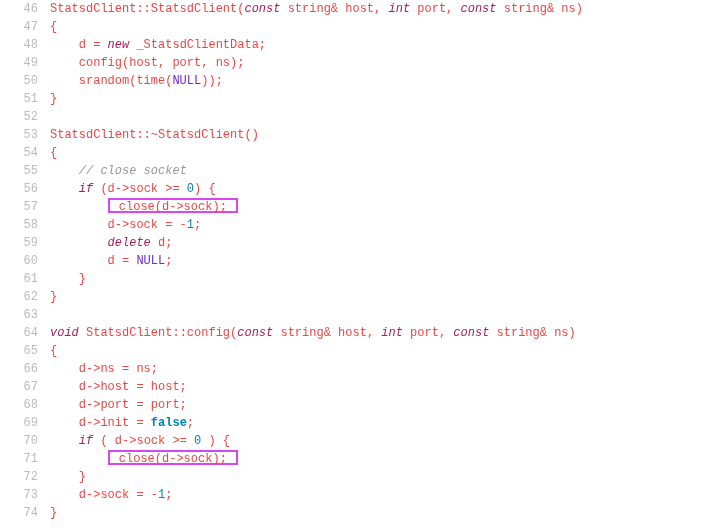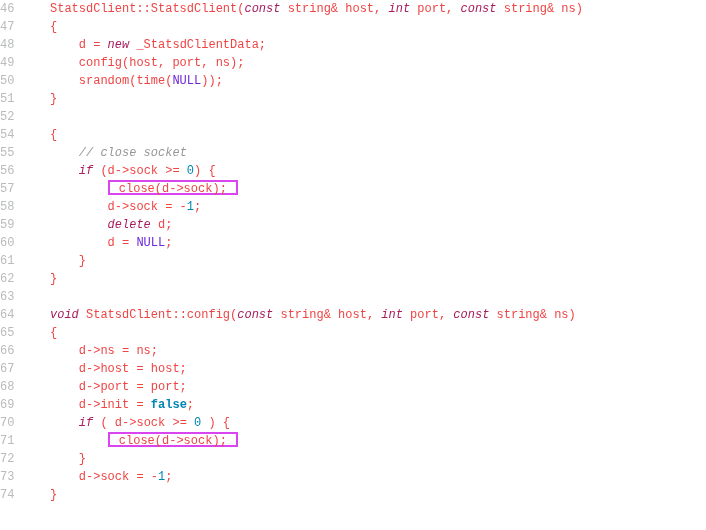--- a/index.html
+++ b/index.html
@@ -15,21 +15,21 @@
     display: flex;
     flex-direction: column;
   }
   .code-line {
     display: flex;
     align-items: flex-start;
     height: 18px;
   }
   .gutter {
     width: 38px;
-    text-align: left;
+    text-align: right;
     padding-right: 12px;
     color: #babbbc;
     user-select: none;
     flex-shrink: 0;
   }
   .code {
     white-space: pre;
     color: #333333;
   }
   .kw { color: #a71d5d; font-style: italic; }        
@@ -71,20 +71,24 @@
       <div class="gutter">50</div>
       <div class="code"><span class="plain">    srandom(time(</span><span class="null">NULL</span><span class="plain">));</span></div>
     </div>
     <div class="code-line">
       <div class="gutter">51</div>
       <div class="code"><span class="plain">}</span></div>
     </div>
     <div class="code-line">
       <div class="gutter">52</div>
       <div class="code"></div>
+    </div>
+    <div class="code-line">
+      <div class="gutter">53</div>
+      <div class="code"><span class="plain">StatsdClient::~StatsdClient()</span></div>
     </div>
     <div class="code-line">
       <div class="gutter">54</div>
       <div class="code"><span class="plain">{</span></div>
     </div>
     <div class="code-line">
       <div class="gutter">55</div>
       <div class="code"><span class="plain">    </span><span class="com">// close socket</span></div>
     </div>
     <div class="code-line">

